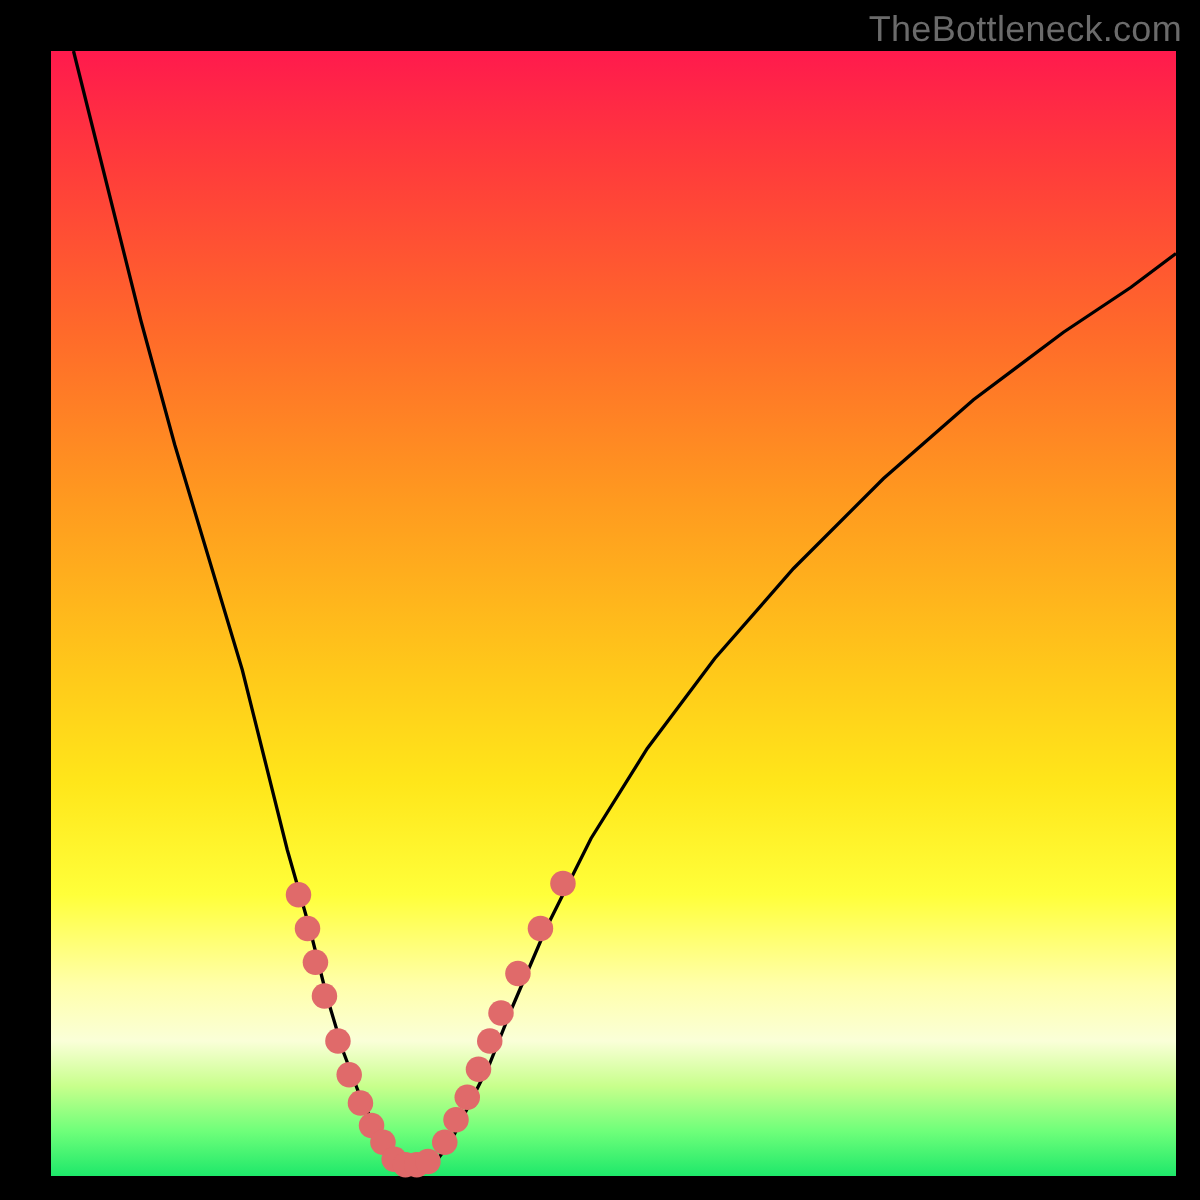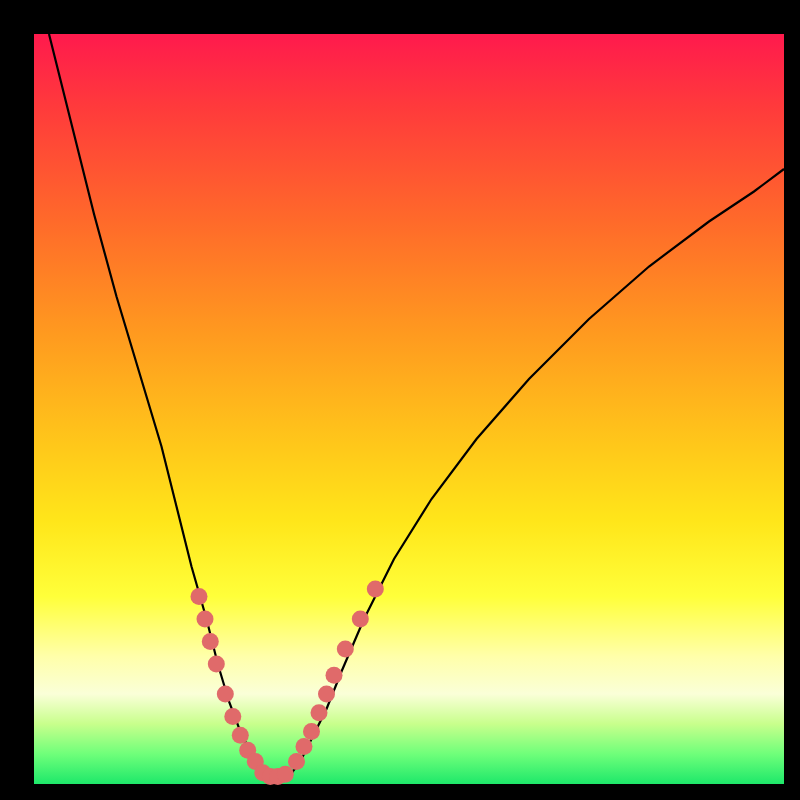--- a/index.html
+++ b/index.html
@@ -95,13 +95,14 @@
         <circle cx="277.5" cy="697.5" r="8.5" class="dot"></circle>
         <circle cx="285.0" cy="678.8" r="8.5" class="dot"></circle>
         <circle cx="292.5" cy="660.0" r="8.5" class="dot"></circle>
         <circle cx="300.0" cy="641.3" r="8.5" class="dot"></circle>
         <circle cx="311.3" cy="615.0" r="8.5" class="dot"></circle>
         <circle cx="326.3" cy="585.0" r="8.5" class="dot"></circle>
         <circle cx="341.3" cy="555.0" r="8.5" class="dot"></circle>
       </g>
   </svg>
 
+  <div class="watermark">TheBottleneck.com</div>
 </div>
 
 </body></html>

